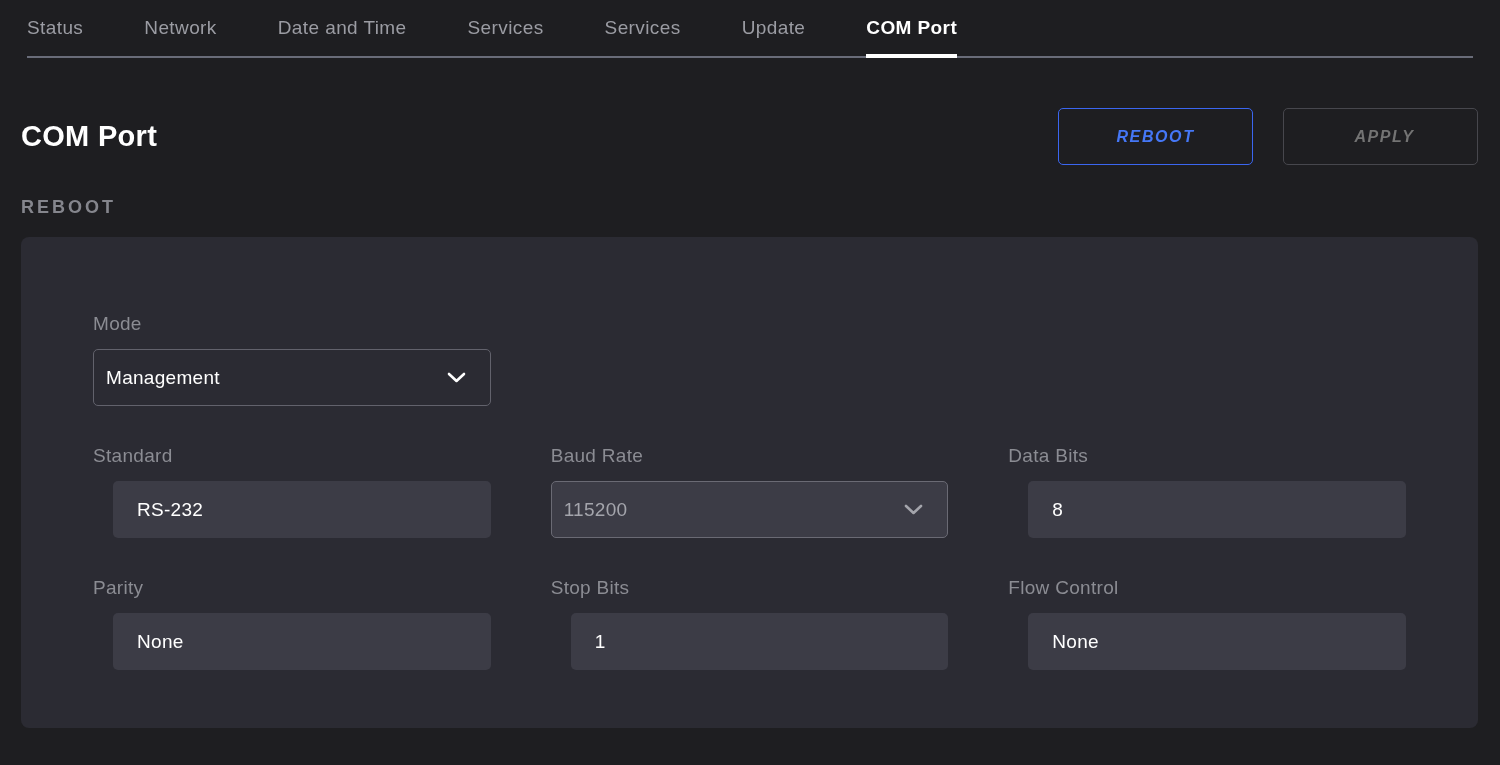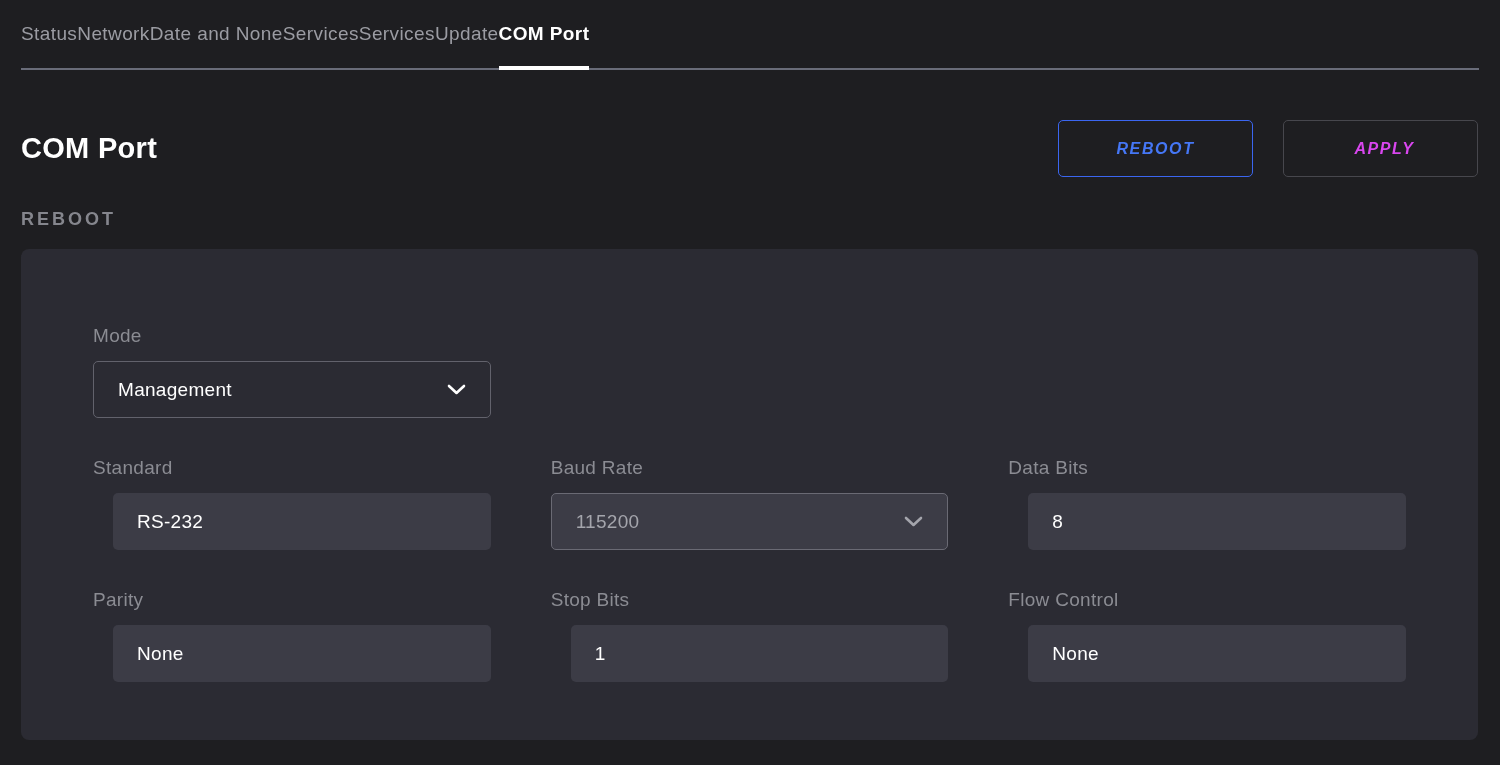--- a/index.html
+++ b/index.html
@@ -8,22 +8,23 @@
     background: #1e1e21;
     font-family: "Liberation Sans", sans-serif;
     overflow: hidden;
     color: #fff;
   }
 
   
   .tabbar {
     display: flex;
     align-items: center;
-    height: 70px;
-    margin: 0 21px;
+    gap: 61px;
+    height: 58px;
+    margin: 0 27px;
     border-bottom: 2px solid #696c79;
   }
   .tab {
     color: #9b9ca3;
     font-size: 19px;
     letter-spacing: 0.4px;
     height: 100%;
     display: flex;
     align-items: center;
     position: relative;
@@ -59,21 +60,21 @@
     border-radius: 5px;
     background: transparent;
     font-family: "Liberation Sans", sans-serif;
     font-size: 16px;
     font-weight: 600;
     letter-spacing: 1.6px;
     cursor: pointer;
     font-style: italic;
   }
   .btn.reboot { border: 1px solid #3b66f0; color: #4577f6; }
-  .btn.apply  { border: 1px solid #47474d; color: #d946ef; cursor: default; padding-left: 8px; }
+  .btn.apply  { border: 1px solid #47474d; color: #737373; cursor: default; padding-left: 8px; }
 
   
   .section-title {
     margin: 32px 21px 0 21px;
     color: #85868d;
     font-size: 18px;
     font-weight: 600;
     letter-spacing: 3px;
   }
 
@@ -106,40 +107,41 @@
     display: flex;
     align-items: center;
     padding: 0 24px;
     font-size: 19px;
     letter-spacing: 0.3px;
   }
   .control.filled { background: #3c3c46; color: #ffffff; margin-left: 20px; }
   .control.select {
     justify-content: space-between;
     cursor: pointer;
+    padding-left: 12px;
   }
   .control.select.outline {
     background: transparent;
     border: 1px solid #62626c;
     color: #ffffff;
   }
   .control.select.filled-bordered {
     background: #3c3c46;
     border: 1px solid #6a6a74;
     color: #a4a5ac;
   }
   .chev { width: 19px; height: 11px; flex: 0 0 auto; }
 </style>
 </head>
 <body>
 
 <div class="tabbar">
   <div class="tab">Status</div>
   <div class="tab">Network</div>
-  <div class="tab">Date and None</div>
+  <div class="tab">Date and Time</div>
   <div class="tab">Services</div>
   <div class="tab">Services</div>
   <div class="tab">Update</div>
   <div class="tab active">COM Port</div>
 </div>
 
 <div class="header">
   <h1 class="page-title">COM Port</h1>
   <div class="actions">
     <button class="btn reboot">REBOOT</button>

